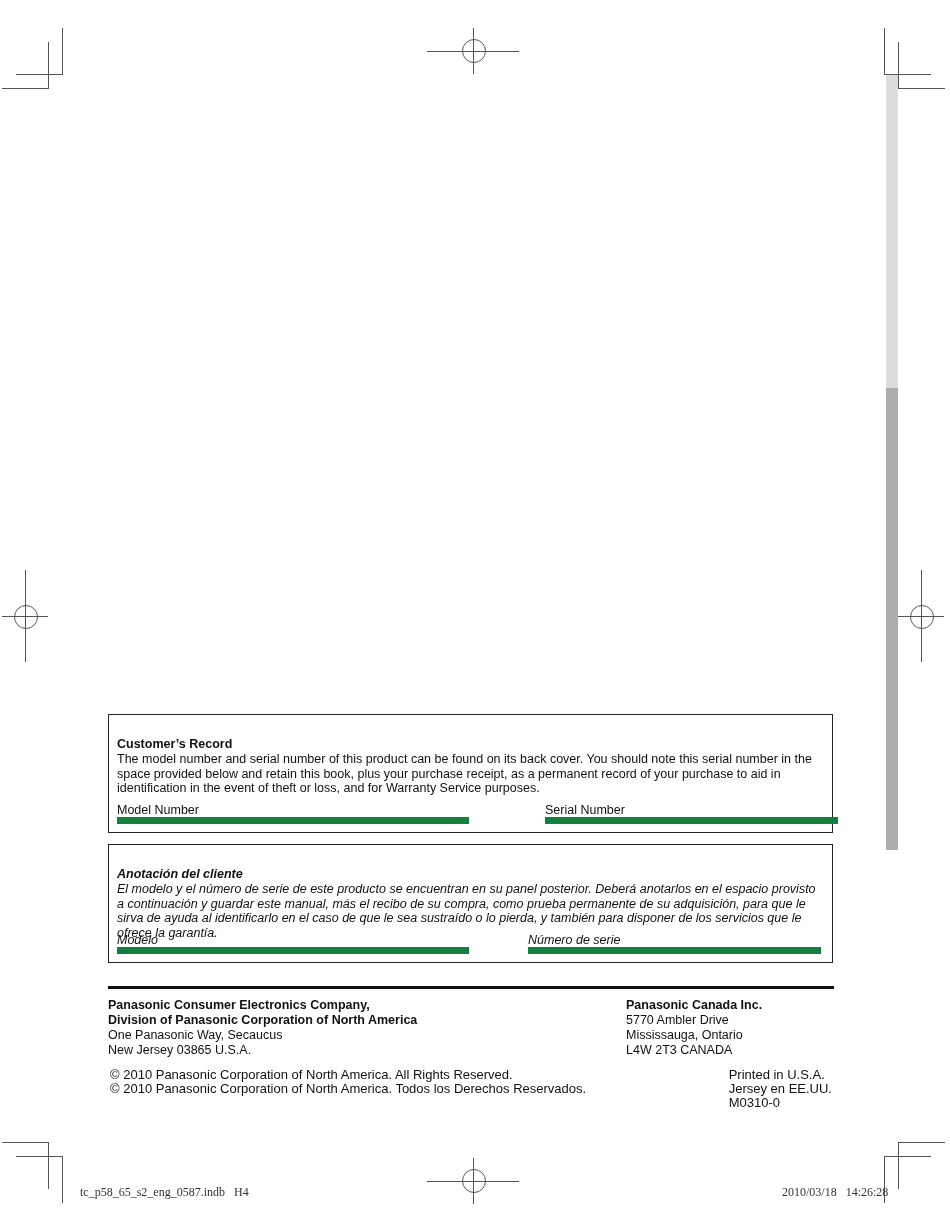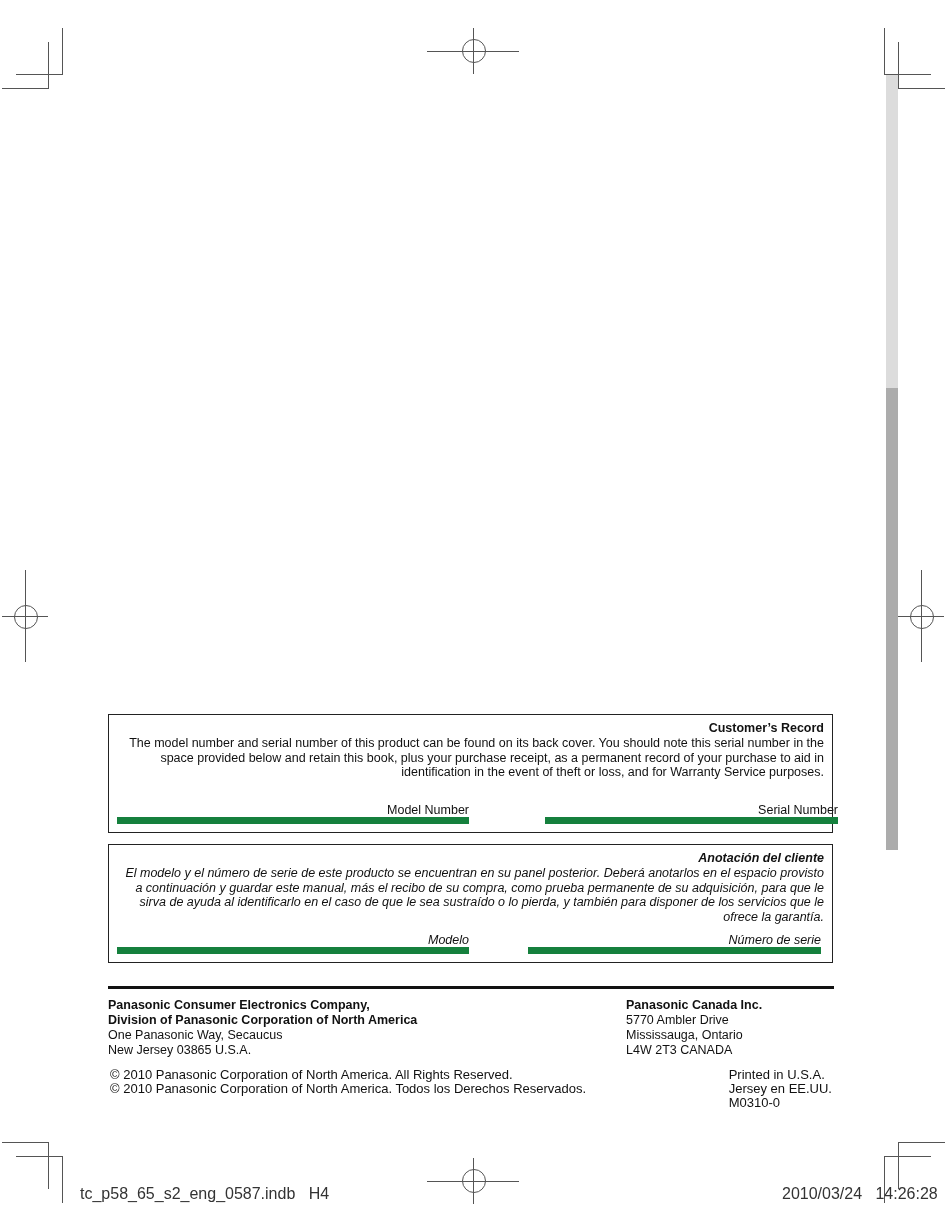--- a/index.html
+++ b/index.html
@@ -4,31 +4,31 @@
 <style>
   html, body { margin: 0; padding: 0; background: #ffffff; }
   body { width: 950px; height: 1229px; position: relative; overflow: hidden;
          font-family: "Liberation Sans", sans-serif; color: #111; }
   .hline { position: absolute; height: 1px; background: #555; }
   .vline { position: absolute; width: 1px; background: #555; }
   .reg-circle { position: absolute; border: 1px solid #555; border-radius: 50%; }
   .tab-light { position: absolute; left: 886px; top: 75px; width: 12px; height: 313px; background: #dcdcdc; }
   .tab-dark { position: absolute; left: 886px; top: 388px; width: 12px; height: 462px; background: #acacac; }
 
-  .record-box { position: absolute; left: 108px; width: 725px; border: 1.5px solid #222; box-sizing: border-box; padding: 6px 8px 0 8px; text-align: right; }
+  .record-box { position: absolute; left: 108px; width: 725px; border: 1.5px solid #222; box-sizing: border-box; padding: 22px 8px 0 8px; }
   .record-title { font-weight: bold; font-size: 12.5px; line-height: 15px; }
   .record-text { font-size: 12.5px; line-height: 14.7px; }
   .field-row { position: absolute; left: 8px; right: 12px; bottom: 8px; height: 16px; }
   .field { position: absolute; bottom: 0; border-bottom: 7px solid #15803d; font-size: 12.5px; line-height: 14px; padding-bottom: 0; }
 
   .divider { position: absolute; left: 108px; top: 986px; width: 726px; height: 3px; background: #111; }
   .addr { position: absolute; font-size: 12.5px; line-height: 15px; }
   .addr .b { font-weight: bold; }
   .copy { position: absolute; font-size: 13px; line-height: 14px; }
-  .slug { position: absolute; font-family: Liberation Sans, sans-serif; font-size: 16px; color: #333; }
+  .slug { position: absolute; font-family: Liberation Serif, serif; font-size: 12px; color: #333; }
 </style>
 </head>
 <body>
 
 <div class="vline" style="left:62px; top:28px; height:47px;"></div>
 <div class="hline" style="left:16px; top:74px; width:47px;"></div>
 <div class="vline" style="left:48px; top:42px; height:47px;"></div>
 <div class="hline" style="left:2px; top:88px; width:47px;"></div>
 
 <div class="vline" style="left:884px; top:28px; height:47px;"></div>
@@ -117,13 +117,13 @@
   <div>© 2010 Panasonic Corporation of North America. Todos los Derechos Reservados.</div>
 </div>
 
 <div class="copy" style="right:118px; top:1068px; text-align:left;">
   <div>Printed in U.S.A.</div>
   <div>Jersey en EE.UU.</div>
   <div>M0310-0</div>
 </div>
 
 <div class="slug" style="left:80px; top:1185px; white-space:pre;">tc_p58_65_s2_eng_0587.indb   H4</div>
-<div class="slug" style="left:782px; top:1185px; white-space:pre;">2010/03/24   14:26:28</div>
+<div class="slug" style="left:782px; top:1185px; white-space:pre;">2010/03/18   14:26:28</div>
 
 </body></html>

